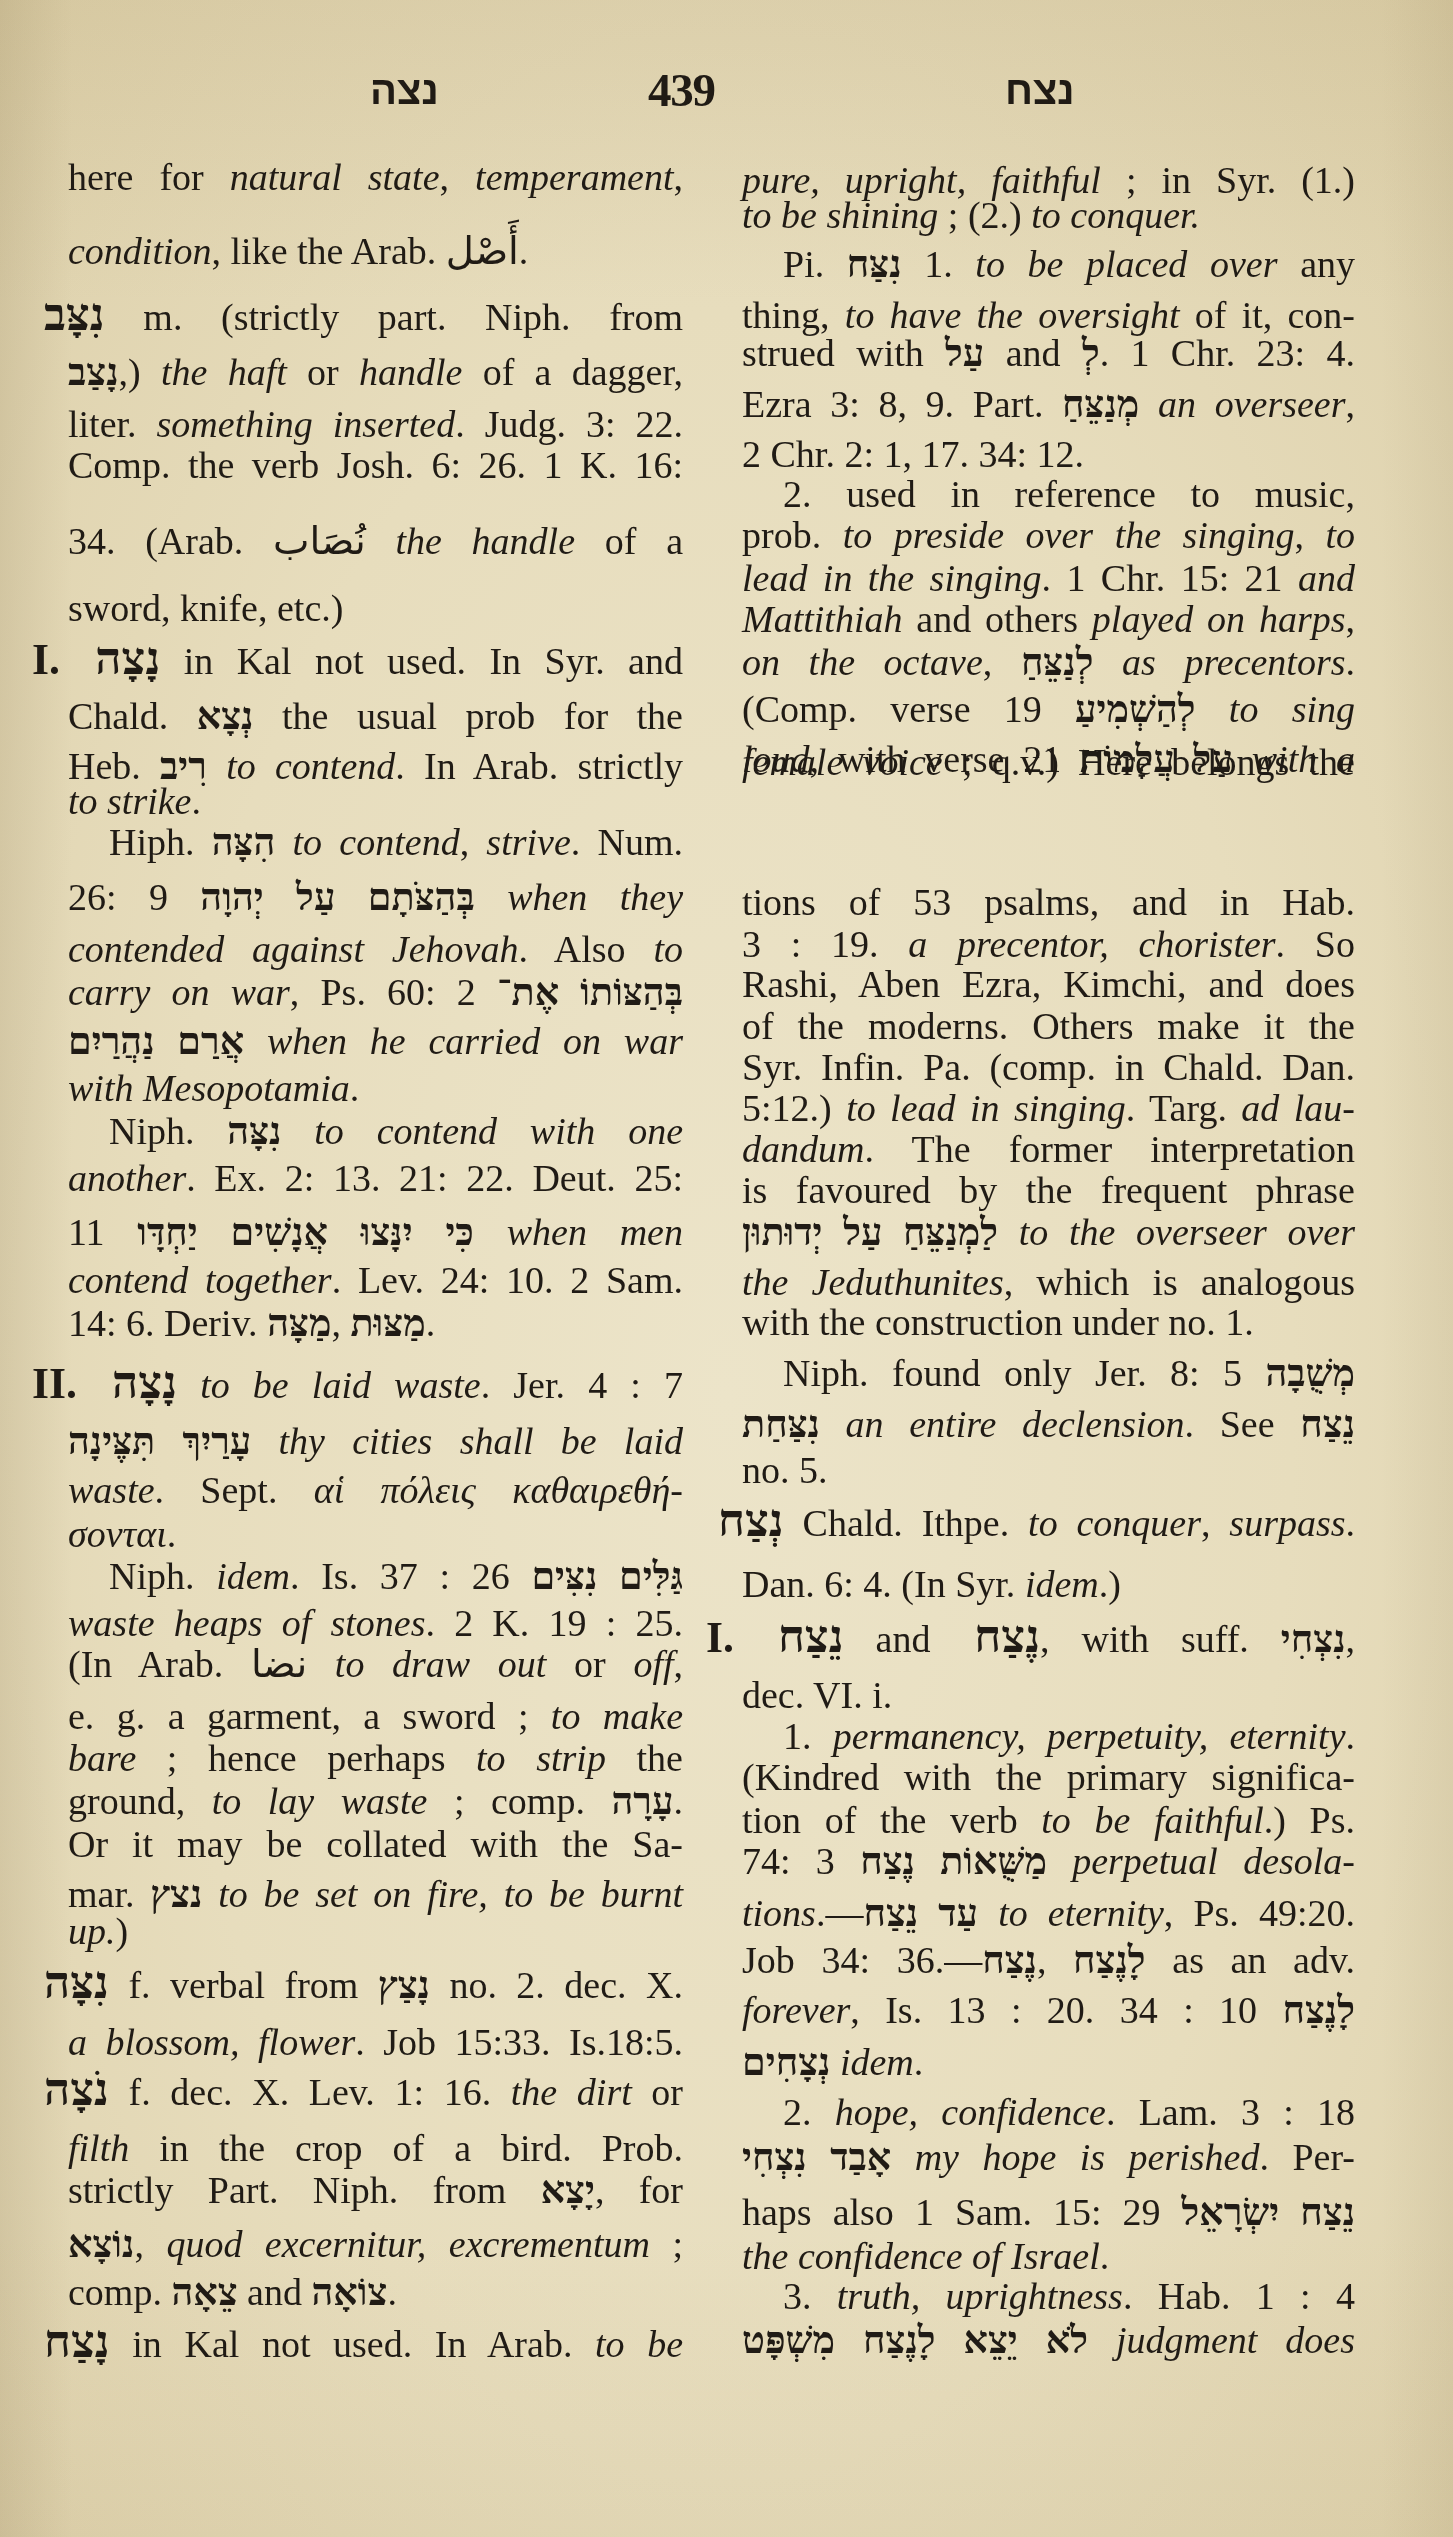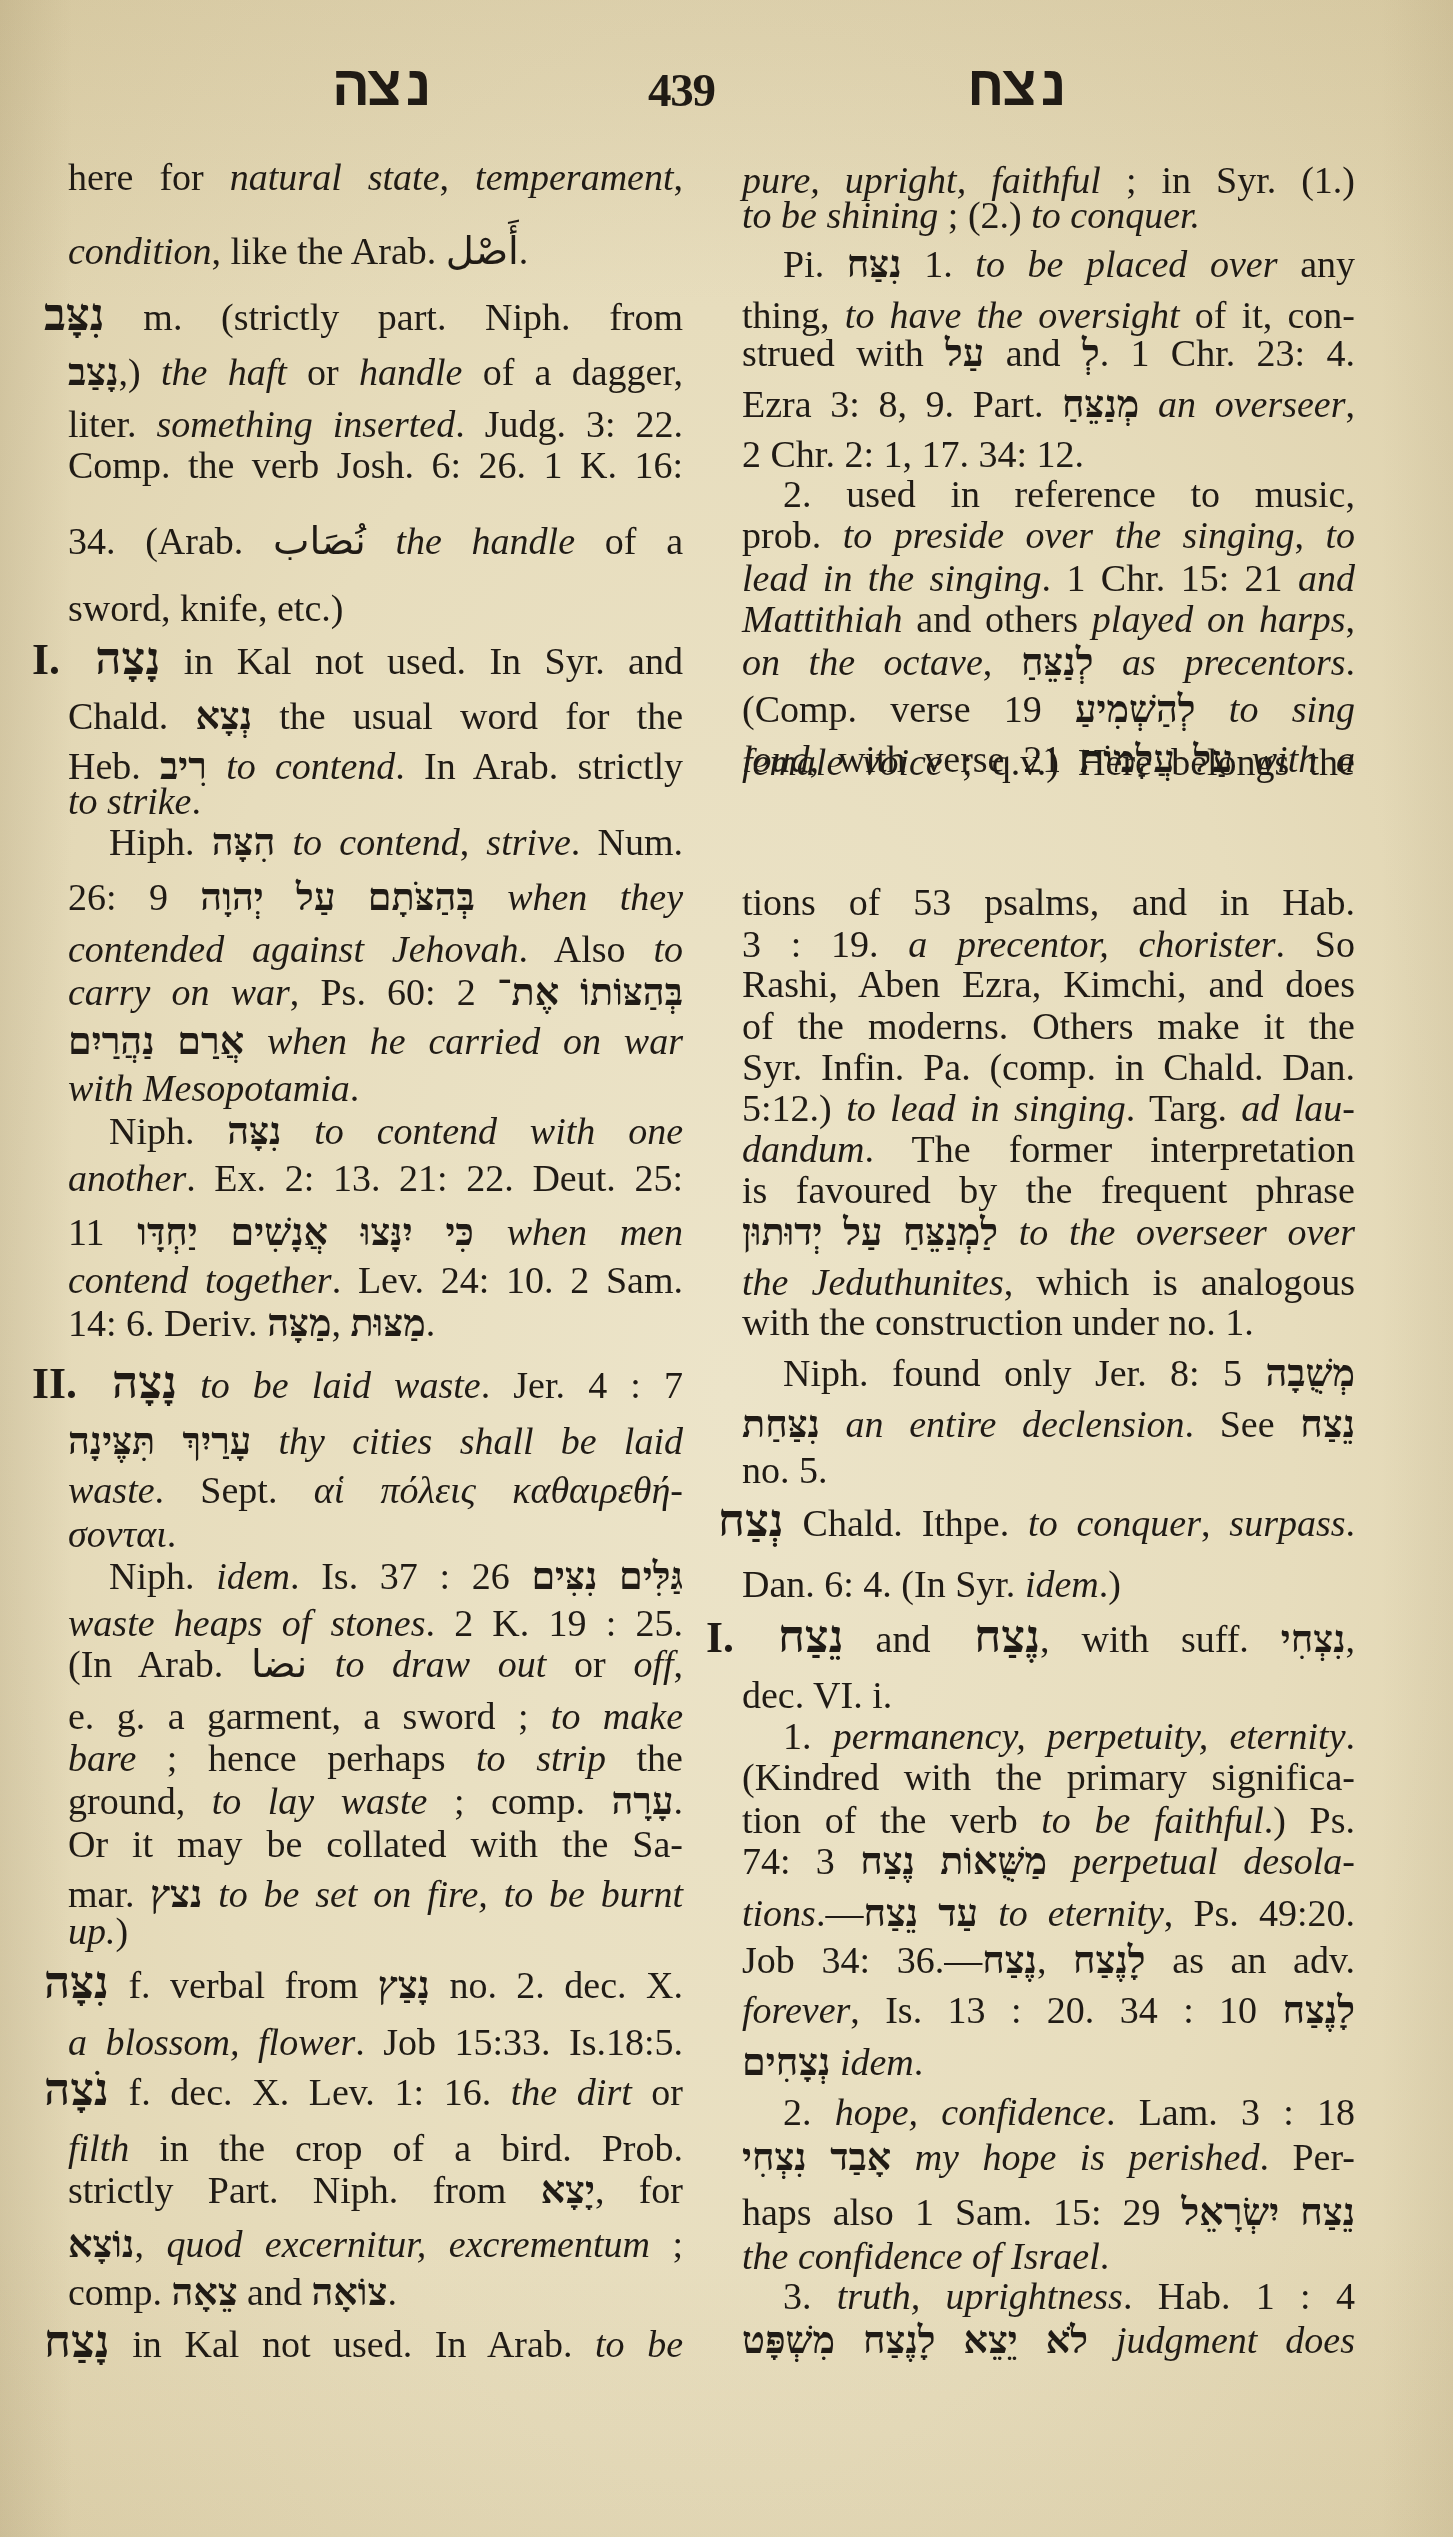--- a/index.html
+++ b/index.html
@@ -7,21 +7,21 @@
   #page{
     position:relative;width:1454px;height:2538px;overflow:hidden;
     background:
       linear-gradient(to right, rgba(110,90,50,0.13) 0%, rgba(110,90,50,0) 5%, rgba(110,90,50,0) 95%, rgba(110,90,50,0.08) 100%),
       linear-gradient(to bottom, rgba(150,125,70,0.10) 0%, rgba(150,125,70,0) 12%, rgba(150,125,70,0) 88%, rgba(150,125,70,0.08) 100%),
       radial-gradient(ellipse at 50% 55%, #ece4c9 0%, #e7ddbd 55%, #ddd0aa 100%);
     color:#201b15;
     font-family:"Liberation Serif","DejaVu Serif",serif;
   }
   .hdr{position:absolute;top:66px;font-weight:bold;line-height:48px;white-space:nowrap;}
-  .hdr.heb{font-family:Liberation Mono, monospace;font-size:56px;unicode-bidi:isolate;}
+  .hdr.heb{font-family:Liberation Sans, sans-serif;font-size:40px;unicode-bidi:isolate;margin-left:36px;}
   .hdr.num{font-family:"Liberation Serif","DejaVu Serif",serif;font-size:47px;letter-spacing:-1.3px;}
   .col{position:absolute;top:0;height:2422px;}
   .ln{position:absolute;left:0;right:0;font-size:38px;line-height:46px;text-align:left;}
   .ln.f{text-align:justify;text-align-last:justify;}
   .ln.ind{text-indent:41px;}
   .ln.hg{left:-36px;}
   .i{font-style:italic;}
   .gr{font-style:italic;}
   .h{font-family:"Liberation Serif","DejaVu Sans",sans-serif;font-weight:bold;unicode-bidi:isolate;}
   .hw{font-family:"Liberation Serif","DejaVu Sans",sans-serif;font-weight:bold;font-size:1.2em;unicode-bidi:isolate;margin-left:12px;}
@@ -40,21 +40,21 @@
   <div class="col" style="left:68px;width:615px">
     <div class="ln f" style="top:154px"><span>here for </span><span class="i">natural state</span><span>, </span><span class="i">temperament</span><span>,</span></div>
     <div class="ln" style="top:228px"><span class="i">condition</span><span>, like the Arab. </span><span class="ar" dir="rtl">أَصْل</span><span>.</span></div>
     <div class="ln f hg" style="top:292px"><span class="hw" dir="rtl">נִצָּב</span><span> m. (strictly part. Niph. from</span></div>
     <div class="ln f" style="top:349px"><span class="h" dir="rtl">נָצַב</span><span>,) </span><span class="i">the haft</span><span> or </span><span class="i">handle</span><span> of a dagger,</span></div>
     <div class="ln f" style="top:401px"><span>liter. </span><span class="i">something inserted</span><span>. Judg. 3: 22.</span></div>
     <div class="ln f" style="top:442px"><span>Comp. the verb Josh. 6: 26. 1 K. 16:</span></div>
     <div class="ln f" style="top:518px"><span>34. (Arab. </span><span class="ar" dir="rtl">نُصَاب</span><span> </span><span class="i">the handle</span><span> of a</span></div>
     <div class="ln" style="top:585px"><span>sword, knife, etc.)</span></div>
     <div class="ln f hg" style="top:636px"><span class="n">I.</span><span> </span><span class="hw" dir="rtl">נָצָה</span><span> in Kal not used. In Syr. and</span></div>
-    <div class="ln f" style="top:693px"><span>Chald. </span><span class="h" dir="rtl">נְצָא</span><span> the usual word for the</span></div>
+    <div class="ln f" style="top:693px"><span>Chald. </span><span class="h" dir="rtl">נְצָא</span><span> the usual prob for the</span></div>
     <div class="ln f" style="top:743px"><span>Heb. </span><span class="h" dir="rtl">רִיב</span><span> </span><span class="i">to contend</span><span>. In Arab. strictly</span></div>
     <div class="ln" style="top:778px"><span class="i">to strike</span><span>.</span></div>
     <div class="ln f ind" style="top:819px"><span>Hiph. </span><span class="h" dir="rtl">הִצָּה</span><span> </span><span class="i">to contend</span><span>, </span><span class="i">strive</span><span>. Num.</span></div>
     <div class="ln f" style="top:874px"><span>26: 9 </span><span class="h" dir="rtl">בְּהַצֹּתָם עַל יְהוָה</span><span> </span><span class="i">when they</span></div>
     <div class="ln f" style="top:926px"><span class="i">contended against Jehovah</span><span>. Also </span><span class="i">to</span></div>
     <div class="ln f" style="top:969px"><span class="i">carry on war</span><span>, Ps. 60: 2 </span><span class="h" dir="rtl">בְּהַצּוֹתוֹ אֶת־</span></div>
     <div class="ln f" style="top:1018px"><span class="h" dir="rtl">אֲרַם נַהֲרַיִם</span><span> </span><span class="i">when he carried on war</span></div>
     <div class="ln" style="top:1065px"><span class="i">with Mesopotamia</span><span>.</span></div>
     <div class="ln f ind" style="top:1108px"><span>Niph. </span><span class="h" dir="rtl">נִצָּה</span><span> </span><span class="i">to contend with one</span></div>
     <div class="ln f" style="top:1155px"><span class="i">another</span><span>. Ex. 2: 13. 21: 22. Deut. 25:</span></div>

